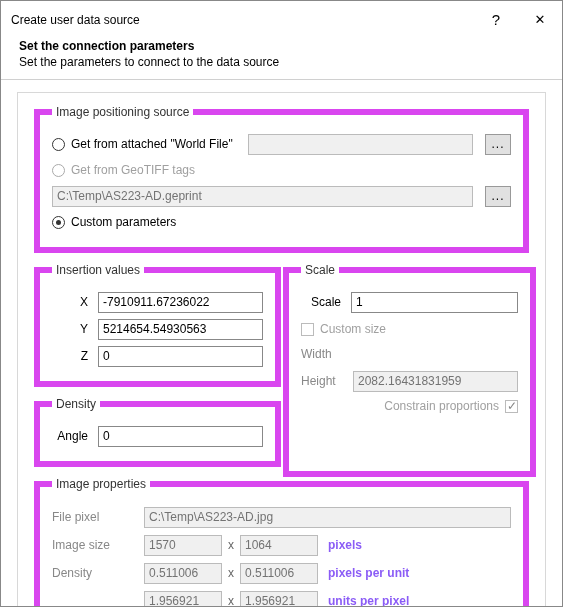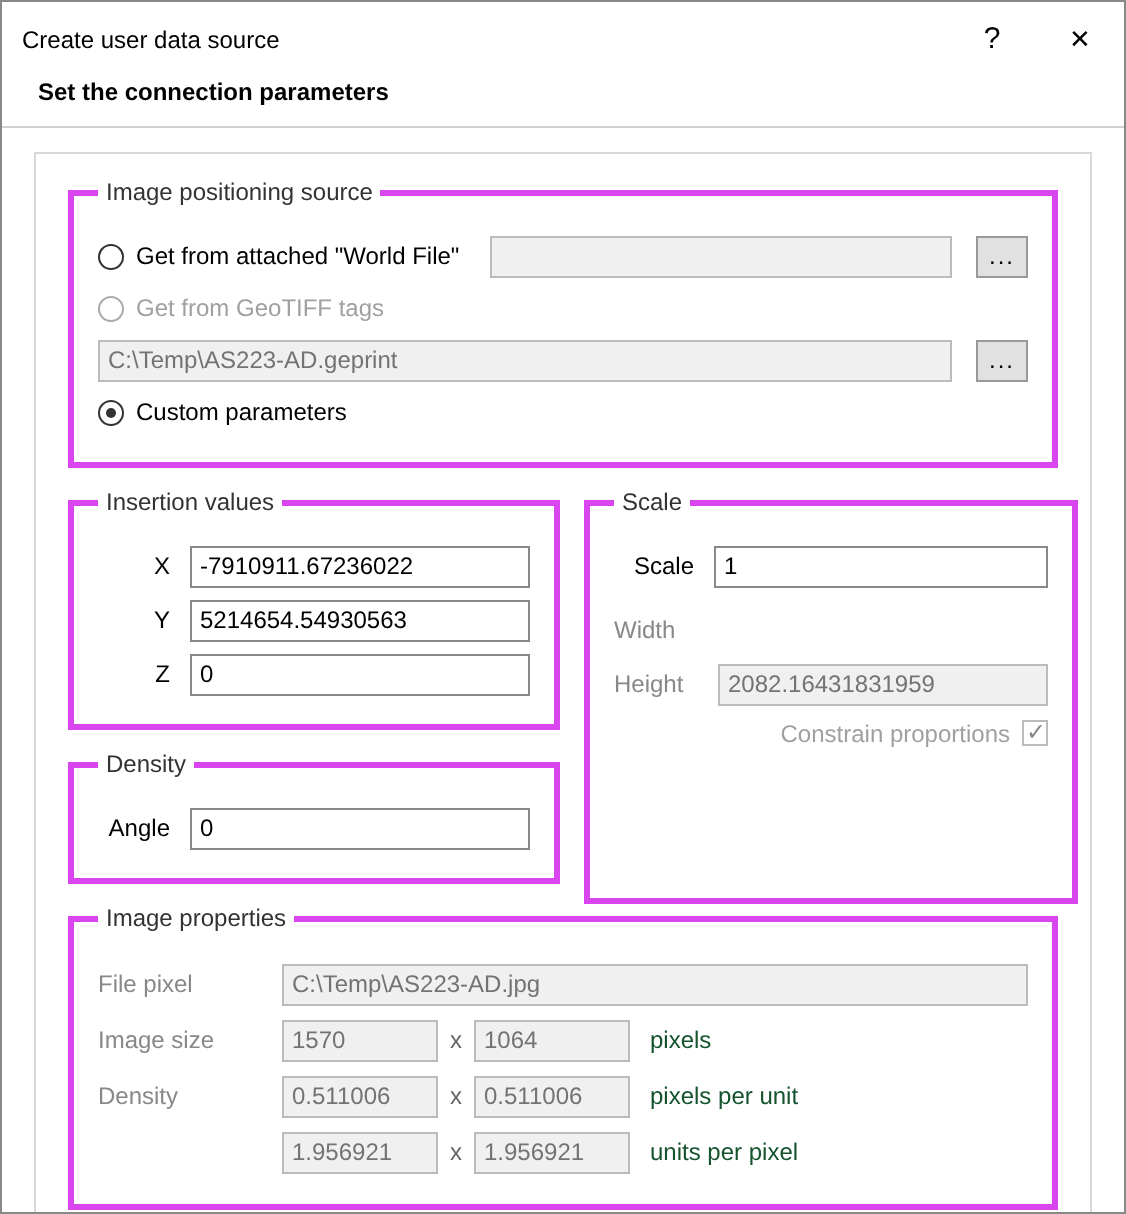--- a/index.html
+++ b/index.html
@@ -12,70 +12,71 @@
     .titlebar .btn.help { font-size: 15px; }
 
     .header { padding: 8px 18px 10px 18px; }
     .header .h1 { font-weight: bold; }
     .header .sub { margin-top: 2px; }
 
     .divider { height: 1px; background: #d0d0d0; margin: 0; }
 
     .content { padding: 12px 16px 8px 16px; border: 1px solid #d8d8d8; margin: 0 16px; }
 
-    fieldset.group { border: 3px solid #d946ef; margin: 0 0 10px 0; padding: 10px 12px 10px 12px; }
+    fieldset.group { border: 6px solid #d946ef; margin: 0 0 10px 0; padding: 10px 12px 10px 12px; }
     fieldset.group > legend { padding: 0 4px; color: #333; }
 
     .row { display: flex; align-items: center; margin: 4px 0; min-height: 22px; }
     .row.radio-row { gap: 6px; }
     .radio-label { display: flex; align-items: center; gap: 6px; width: 190px; }
     .radio-label.disabled { color: #a0a0a0; }
     input[type=radio] { margin: 0; appearance: none; width: 13px; height: 13px; border: 1px solid #333; border-radius: 50%; position: relative; background:#fff; flex:0 0 13px; }
     input[type=radio]:checked::after { content: ''; position: absolute; inset: 3px; background: #333; border-radius: 50%; }
     input[type=radio]:disabled { border-color: #aaa; }
     input[type=checkbox] { margin: 0; appearance: none; width: 13px; height: 13px; border: 1px solid #888; background:#fff; position: relative; }
     input[type=checkbox]:checked::after { content: '✓'; position: absolute; left: 1px; top: -2px; font-size: 12px; color: #888; }
     input[type=checkbox]:disabled { border-color: #bbb; }
 
     input.text { height: 21px; padding: 1px 4px; border: 1px solid #888; background: #fff; }
     input.text:disabled, input.text.ro { background: #f0f0f0; color: #737373; border-color: #bbb; }
 
     .browse-btn { width: 26px; height: 21px; border: 1px solid #999; background: #e1e1e1; display: flex; align-items: center; justify-content: center; font-size: 12px; margin-left: 6px; letter-spacing: 1px; }
 
-    .cols { display: flex; gap: 12px; }
+    .cols { display: flex; gap: 2px; }
     .col-left { flex: 0 0 246px; }
     .col-right { flex: 1; }
 
     .kv { display: flex; align-items: center; margin: 3px 0; min-height: 24px; }
     .kv label { width: 46px; text-align: right; padding-right: 10px; }
     .kv.scale label { width: 50px; }
     .kv input.text { flex: 1; }
 
     .props-row { display: flex; align-items: center; margin: 4px 0; min-height: 24px; }
     .props-row .plabel { width: 92px; color: #888; }
     .props-row .times { margin: 0 6px; color: #666; }
-    .props-row .unit { margin-left: 10px; color: #14532d; }
+    .props-row .unit { margin-left: 10px; color: #8b5cf6; font-weight: bold; }
     input.small { width: 78px; }
 
     .custom-size-wrap { margin-top: 8px; }
     .custom-size-wrap .cs-head { display: flex; align-items: center; gap: 6px; color: #a0a0a0; margin-bottom: 6px; }
     .custom-size-wrap .kv label { width: 52px; color: #888; text-align: left; padding-right: 4px; }
-    .constrain { display: flex; align-items: flex-start; justify-content: flex-end; gap: 6px; color: #a0a0a0; margin-top: 6px; }
+    .constrain { display: flex; align-items: flex-end; justify-content: flex-end; gap: 6px; color: #a0a0a0; margin-top: 6px; }
   </style>
 </head>
 <body>
 
 <div class="titlebar">
   <div class="title">Create user data source</div>
   <div class="btn help">?</div>
   <div class="btn close">✕</div>
 </div>
 
 <div class="header">
   <div class="h1">Set the connection parameters</div>
+  <div class="sub">Set the parameters to connect to the data source</div>
 </div>
 <div class="divider"></div>
 
 <div style="height:12px"></div>
 
 <div class="content">
 
   <fieldset class="group">
     <legend>Image positioning source</legend>
 
@@ -137,20 +138,24 @@
 
     <div class="col-right">
       <fieldset class="group" style="height:100%">
         <legend>Scale</legend>
         <div class="kv scale">
           <label>Scale</label>
           <input class="text" value="1" style="">
         </div>
 
         <div class="custom-size-wrap">
+          <div class="cs-head">
+            <input type="checkbox" disabled="" style="">
+            <span>Custom size</span>
+          </div>
           <div class="kv">
             <label>Width</label>
           </div>
           <div class="kv">
             <label>Height</label>
             <input class="text ro" disabled="" value="2082.16431831959" style="">
           </div>
           <div class="constrain">
             <span>Constrain proportions</span>
             <input type="checkbox" checked="" disabled="" style="">

